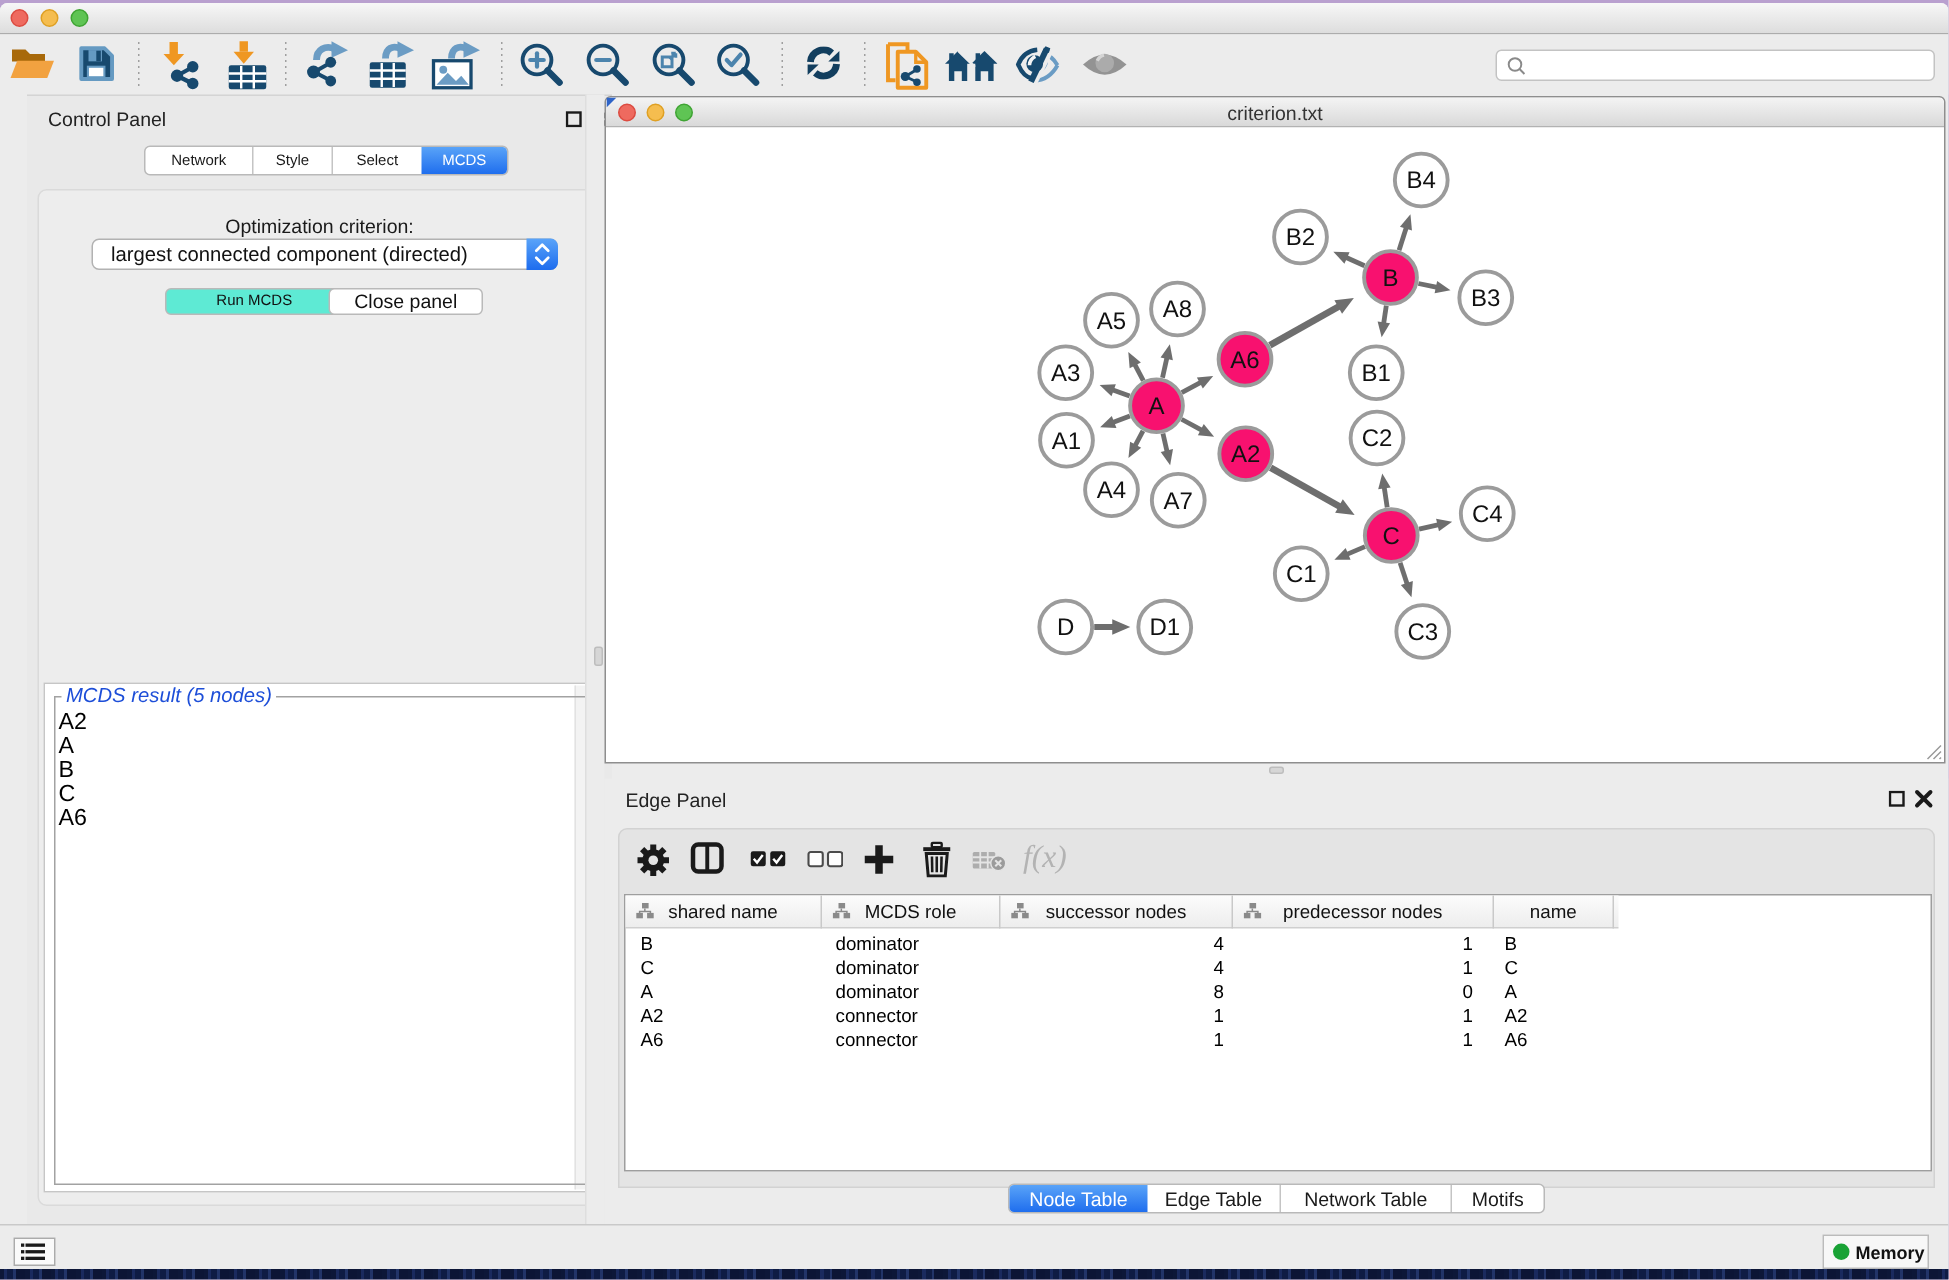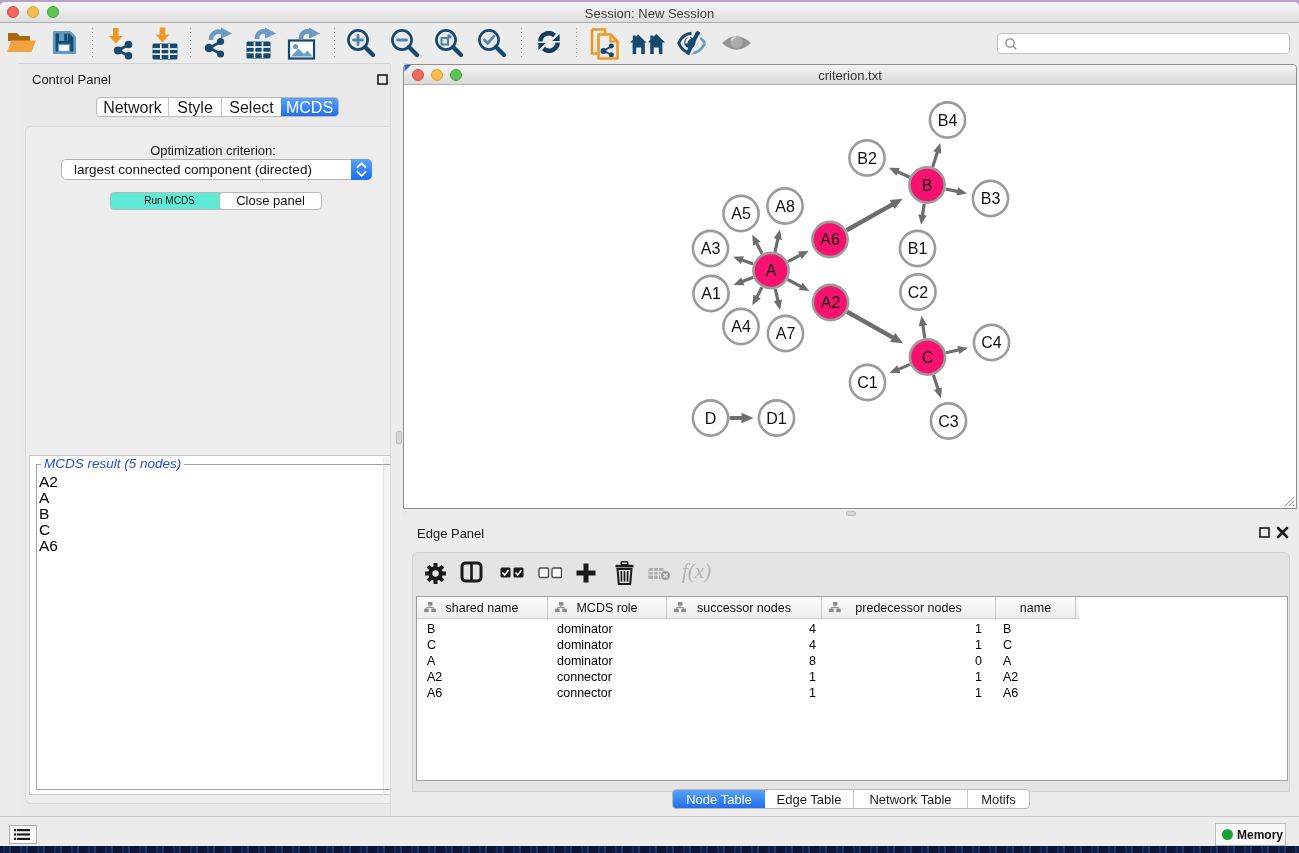--- a/index.html
+++ b/index.html
@@ -10,21 +10,20 @@
 </style>
 </head>
 <body>
 
 <div class="abs" style="left:0;top:2px;width:1299px;height:844px;background:#ececec;border-radius:5px 5px 0 0;"></div>
 
 <div class="abs" style="left:0;top:2px;width:1299px;height:21px;border-radius:5px 5px 0 0;background:linear-gradient(#f7f7f7,#dddddd);border-bottom:1px solid #acacac;">
   <div class="abs" style="left:7px;top:4px;width:12px;height:12px;border-radius:50%;background:#ee6a5f;border:1px solid #dc4b40;"></div>
   <div class="abs" style="left:27px;top:4px;width:12px;height:12px;border-radius:50%;background:#f5bd4f;border:1px solid #dfa023;"></div>
   <div class="abs" style="left:47px;top:4px;width:12px;height:12px;border-radius:50%;background:#5fc454;border:1px solid #3fa433;"></div>
-  <div class="abs" style="left:0;top:4px;width:1299px;text-align:center;font-size:13px;color:#3c3c3c;">Session: New Session</div>
 </div>
 
 <div id="toolbar" class="abs" style="left:0;top:23px;width:1299px;height:40px;background:#ececec;">
   <svg class="abs" style="left:6px;top:6px" width="31" height="28" viewBox="0 0 31 28">
       <path d="M2 22 V4 h9 l3 3 h10 v5 H2 Z" fill="#a8690a"></path>
       <path d="M1 23 L5.5 11.5 H30 L25.5 23 Z" fill="#f2a240"></path>
     </svg>
 <svg class="abs" style="left:52px;top:7px" width="25" height="25" viewBox="0 0 25 25">
       <path d="M2.2 2.2 h15.5 l5 5 v15.5 h-20.5 z" fill="#17496e" stroke="#659ac2" stroke-width="2.6" stroke-linejoin="round"></path>
       <rect x="7" y="3.4" width="9" height="7.5" fill="#659ac2"></rect>
@@ -176,21 +175,21 @@
 <div id="cpanel" class="abs" style="left:18px;top:63px;width:390px;height:753px;background:#e9e9e9;border-top:1px solid #d4d4d4;">
   <div class="abs" style="left:14px;top:8px;font-size:13px;color:#222;">Control Panel</div>
 
   <svg class="abs" style="left:359px;top:10px" width="11" height="11" viewBox="0 0 11 11">
       <rect x="1" y="1" width="9" height="9" fill="none" stroke="#1a1a1a" stroke-width="1.6"></rect>
     </svg>
   <svg class="abs" style="left:376px;top:9px" width="13" height="13" viewBox="0 0 13 13">
       <path d="M2 2 L11 11 M11 2 L2 11" stroke="#1a1a1a" stroke-width="2.6" stroke-linecap="round"></path>
     </svg>
 
-  <div class="abs" style="left:78px;top:33px;height:20px;display:flex;border:1px solid #b9b9b9;border-radius:4px;background:#fff;font-size:16px;color:#1a1a1a;">
+  <div class="abs" style="left:78px;top:33px;height:20px;display:flex;border:1px solid #b9b9b9;border-radius:4px;background:#fff;font-size:10px;color:#1a1a1a;">
     <div style="width:72px;text-align:center;line-height:19px;border-right:1px solid #c4c4c4;">Network</div>
     <div style="width:53px;text-align:center;line-height:19px;border-right:1px solid #c4c4c4;">Style</div>
     <div style="width:59px;text-align:center;line-height:19px;">Select</div>
     <div style="width:57px;text-align:center;line-height:19px;background:linear-gradient(#59a3f8,#1f6eee);color:#fff;border-radius:0 3px 3px 0;">MCDS</div>
   </div>
 
   <div class="abs" style="left:7px;top:62px;width:376px;height:678px;background:#ededed;border:1px solid #dadada;border-radius:6px;"></div>
   <div class="abs" style="left:0;top:79px;width:390px;text-align:center;font-size:13px;color:#1a1a1a;">Optimization criterion:</div>
 
   <div class="abs" style="left:43px;top:95px;width:311px;height:21px;background:#fff;border:1px solid #b2b2b2;border-radius:5px;">

